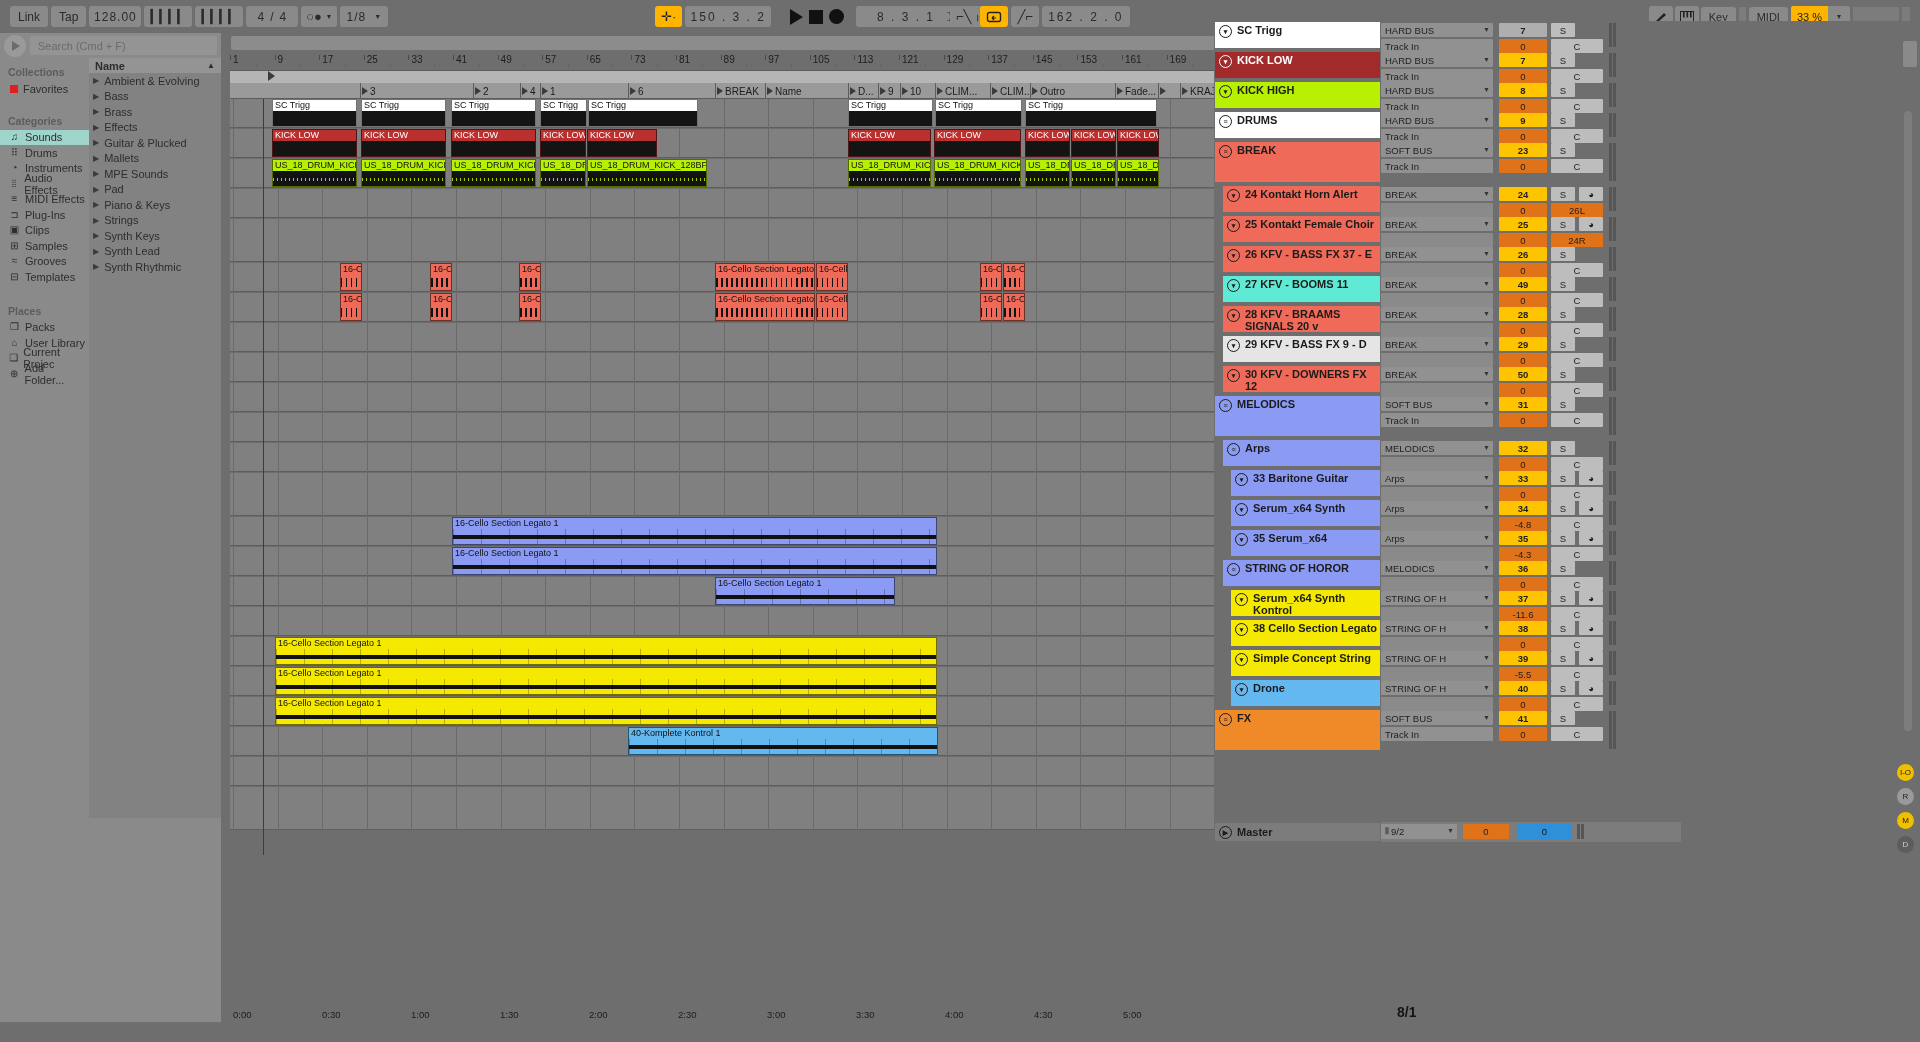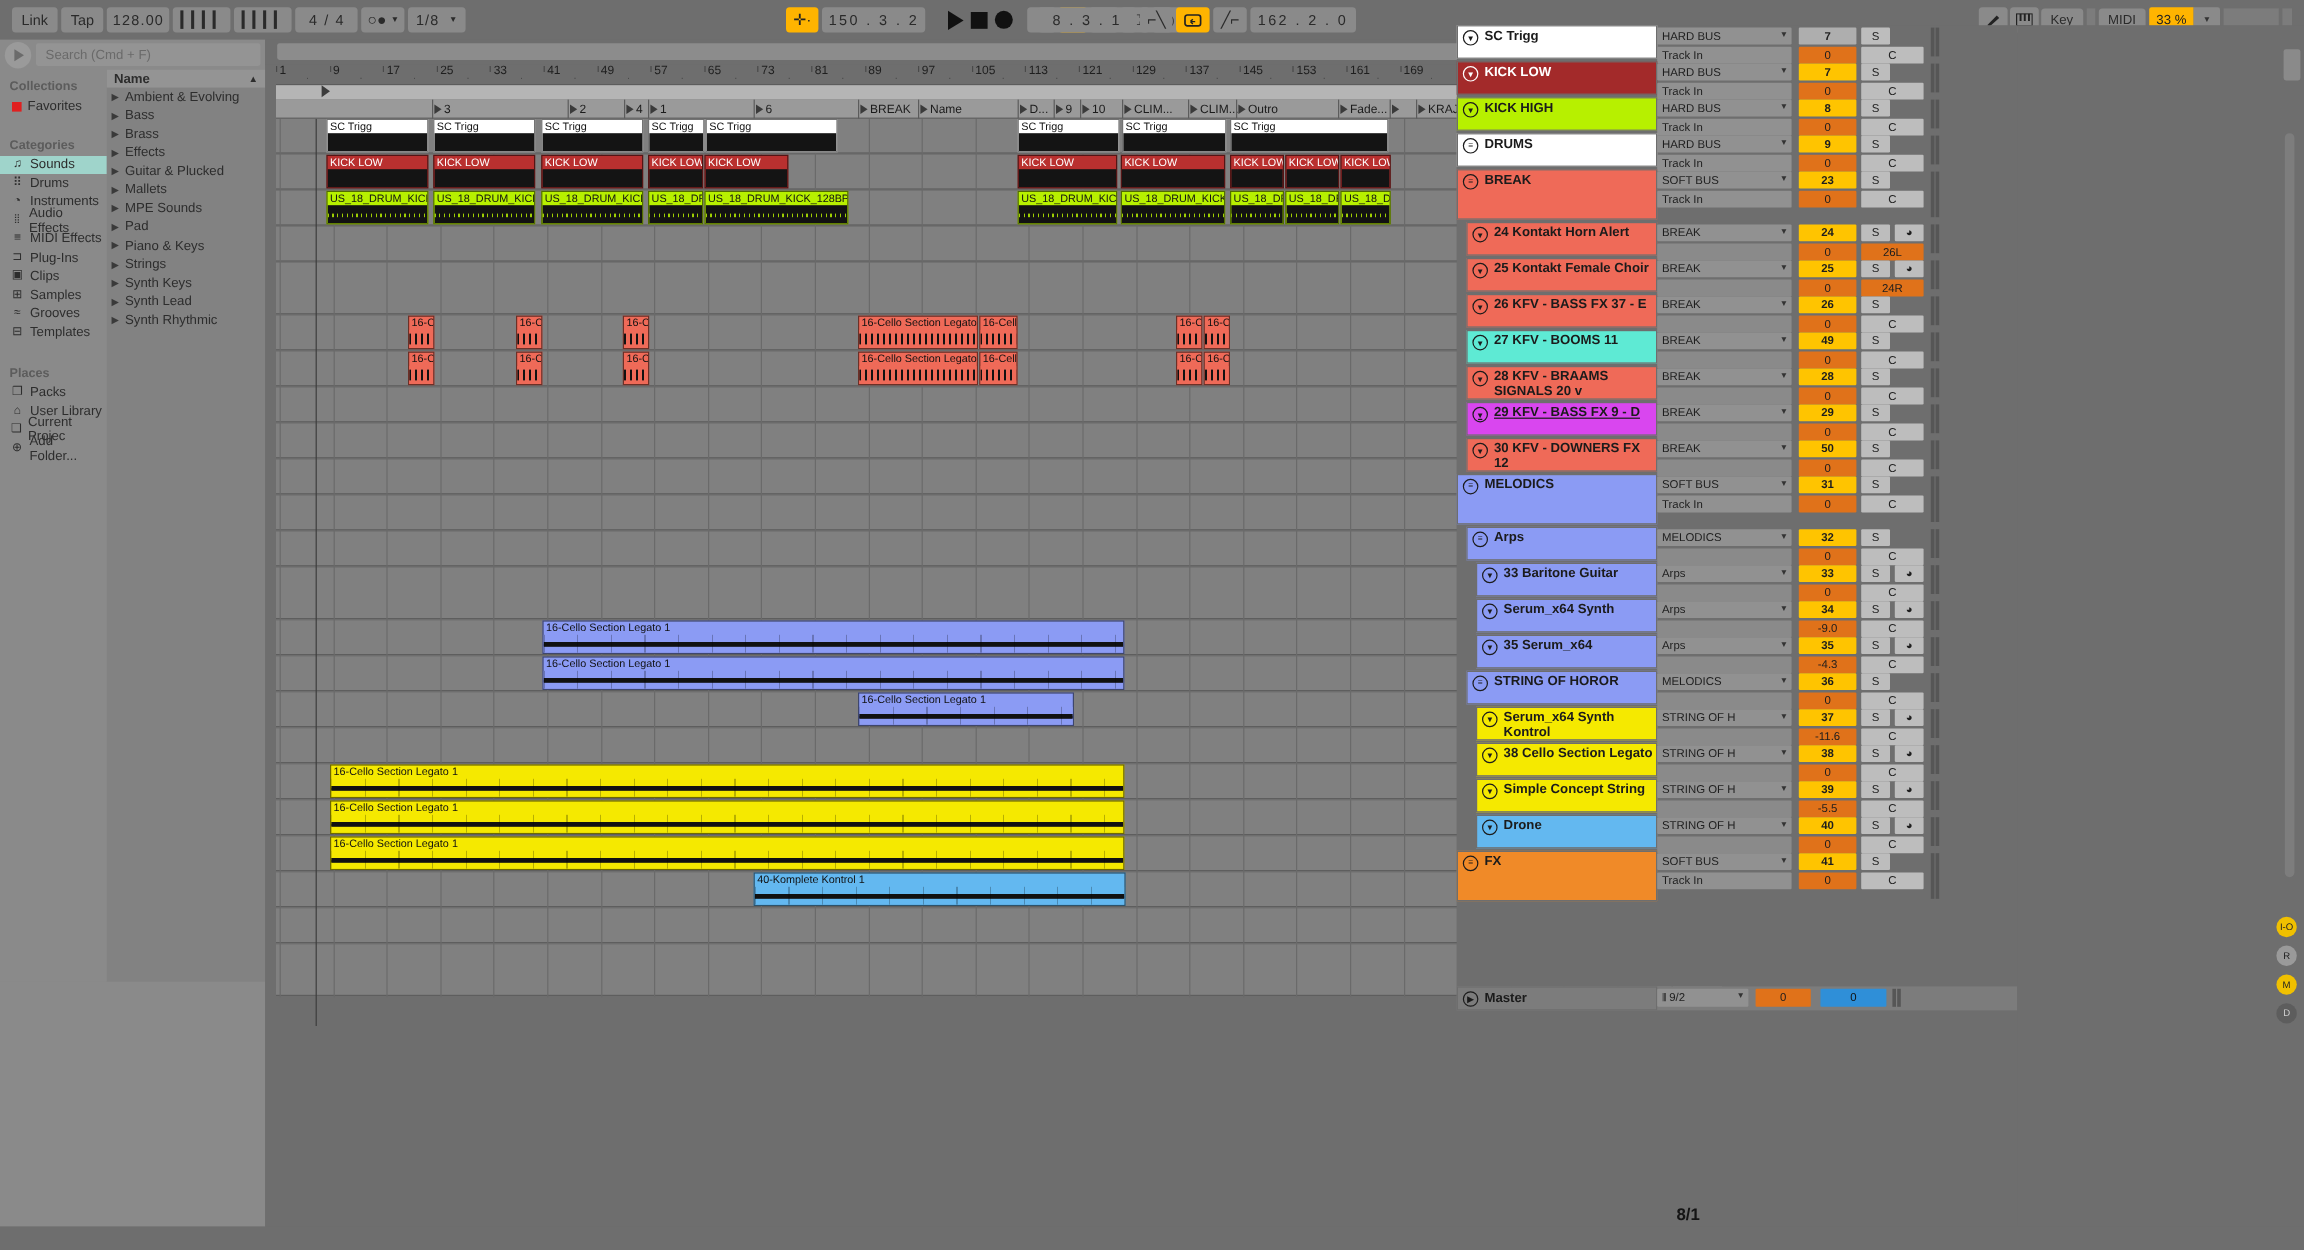--- a/index.html
+++ b/index.html
@@ -867,20 +867,35 @@
             <div class="clipbody" style="background: rgb(99, 184, 240);">
               <div style="position:absolute;left:0;right:0;top:38%;height:3px;background:#111"></div>
               <div style="position:absolute;left:0;right:0;top:52%;height:2px;background:#111"></div>
               <div style="position:absolute;left:0;right:0;top:0;bottom:0;background:repeating-linear-gradient(90deg,rgba(0,0,0,.25) 0 1px,transparent 1px 28px)"></div>
             </div>
           </div>
         </div>
       <div class="vline" style="left:33px;top:0;height:756px;background:#3d3d3d"></div>
     </div>
 
+    <div class="botruler" style="left:9px;bottom:20px;width:1205px">
+      <div id="time-ticks">
+          <div class="brt" style="left: 3px;">0:00</div>
+          <div class="brt" style="left: 92px;">0:30</div>
+          <div class="brt" style="left: 181px;">1:00</div>
+          <div class="brt" style="left: 270px;">1:30</div>
+          <div class="brt" style="left: 359px;">2:00</div>
+          <div class="brt" style="left: 448px;">2:30</div>
+          <div class="brt" style="left: 537px;">3:00</div>
+          <div class="brt" style="left: 626px;">3:30</div>
+          <div class="brt" style="left: 715px;">4:00</div>
+          <div class="brt" style="left: 804px;">4:30</div>
+          <div class="brt" style="left: 893px;">5:00</div>
+        </div>
+    </div>
     <div class="eightone">8/1</div>
   </div>
 
   <div class="thead">
     <div class="theadtop">
       <div class="setlbl">Set</div>
       <div style="position:absolute;left:8px;top:14px;display:flex;align-items:center">
         <span class="navbtn">◀</span>
         <span class="navbtn">▶</span>
         <span class="hbtn">
@@ -1093,21 +1108,21 @@
             </div>
             <div class="cell cbtn" style="left:170px;top:2px;width:24px;height:14px">S</div>
             <div class="cell cbtn" style="left:170px;top:18px;width:52px;height:14px">
               <span>C</span>
             </div>
             <div class="meter" style="left:228px;top:2px;height:24px"></div>
             <div class="meter" style="left:232px;top:2px;height:24px"></div>
           </div>
         </div>
         <div class="trow" style="top: 314px; height: 30px;">
-          <div class="tname" style="background: #d946ef; color: rgb(27, 27, 27); height: 28px; margin-left: 8px; width: 159px; text-decoration: underline;">
+          <div class="tname" style="background: #e5e5e5; color: rgb(27, 27, 27); height: 28px; margin-left: 8px; width: 159px;">
             <span class="tico" style="border-color:#1b1b1b;color:#1b1b1b">▾</span>
             <span>29 KFV - BASS FX 9 - D</span>
           </div>
           <div class="tctl" style="height: 30px;">
             <div class="cell selgray" style="left:0;top:2px;width:112px;height:14px;justify-content:flex-start;padding-left:4px">BREAK<span class="arrowdn">▼</span></div>
             <div class="cell selgray2" style="left:0;top:18px;width:112px;height:14px"></div>
             <div class="cell yel" style="left:118px;top:2px;width:48px;height:14px;font-weight:bold">29</div>
             <div class="cell orn" style="left:118px;top:18px;width:48px;height:14px">
               <span>0</span>
             </div>
@@ -1203,21 +1218,21 @@
         <div class="trow" style="top: 478px; height: 30px;">
           <div class="tname" style="background: rgb(139, 155, 244); color: rgb(27, 27, 27); height: 28px; margin-left: 16px; width: 151px;">
             <span class="tico" style="border-color:#1b1b1b;color:#1b1b1b">▾</span>
             <span>Serum_x64 Synth</span>
           </div>
           <div class="tctl" style="height: 30px;">
             <div class="cell selgray" style="left:0;top:2px;width:112px;height:14px;justify-content:flex-start;padding-left:4px">Arps<span class="arrowdn">▼</span></div>
             <div class="cell selgray2" style="left:0;top:18px;width:112px;height:14px"></div>
             <div class="cell yel" style="left:118px;top:2px;width:48px;height:14px;font-weight:bold">34</div>
             <div class="cell orn" style="left:118px;top:18px;width:48px;height:14px">
-              <span>-9.0</span>
+              <span>-4.8</span>
             </div>
             <div class="cell cbtn" style="left:170px;top:2px;width:24px;height:14px">S</div>
             <div class="cell cbtn" style="left:198px;top:2px;width:24px;height:14px">◕</div>
             <div class="cell cbtn" style="left:170px;top:18px;width:52px;height:14px">
               <span>C</span>
             </div>
             <div class="meter" style="left:228px;top:2px;height:24px"></div>
             <div class="meter" style="left:232px;top:2px;height:24px"></div>
           </div>
         </div>

